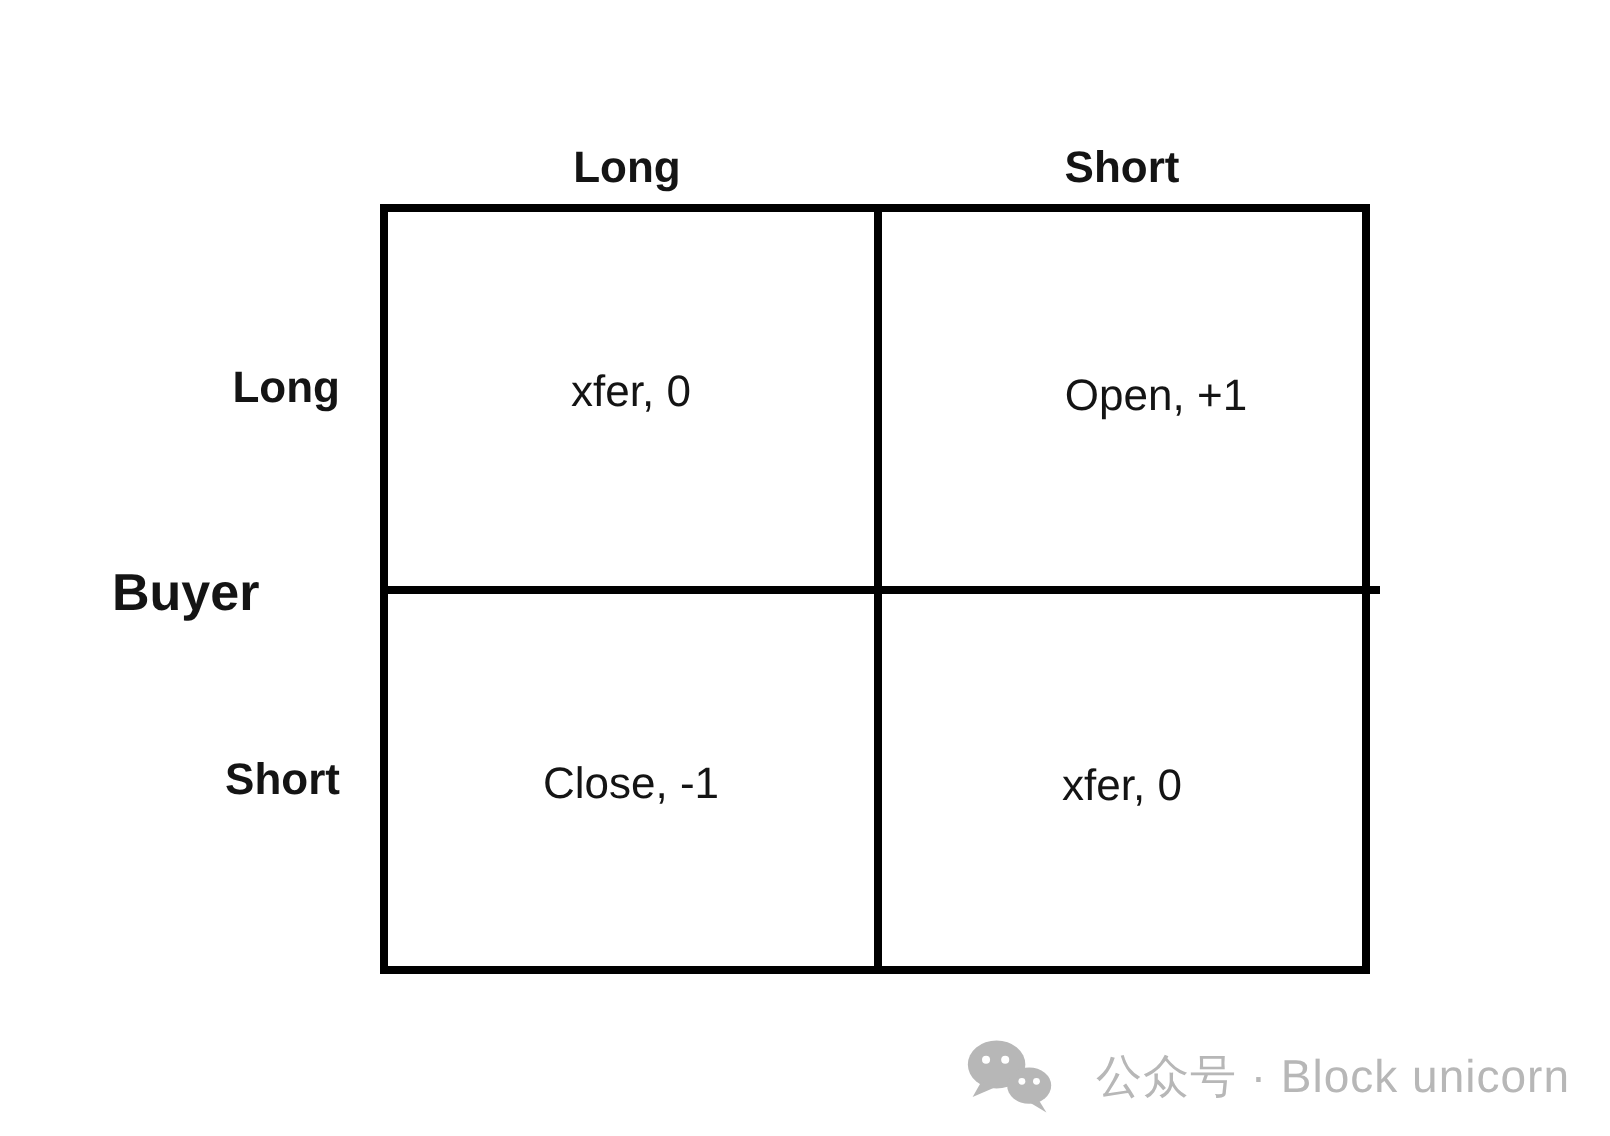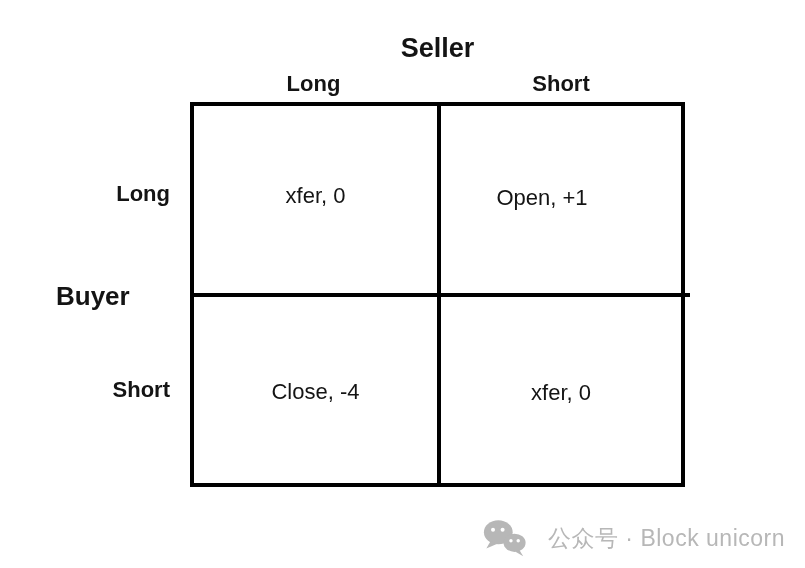--- a/index.html
+++ b/index.html
@@ -60,21 +60,21 @@
     left: 190px; top: 293px;
     width: 500px; height: 4px;
     background: #000000;
   }
 
   .cell-label {
     text-align: center;
     font-size: 22px; font-weight: 400;
   }
   .cell-label.c00 { left: 194px; top: 183px; width: 243px; }
-  .cell-label.c01 { left: 420px; top: 185px; width: 244px; }
+  .cell-label.c01 { left: 441px; top: 185px; width: 244px; padding-left: 15px; }
   .cell-label.c10 { left: 194px; top: 379px; width: 243px; }
   .cell-label.c11 { left: 441px; top: 380px; width: 240px; }
 
   .watermark {
     left: 0; right: 20px; top: 518px;
     display: flex;
     justify-content: flex-end;
     align-items: center;
     gap: 20px;
   }
@@ -85,37 +85,36 @@
     letter-spacing: 0.5px;
     white-space: nowrap;
   }
   .wechat-icon-svg { display: block; }
 </style>
 </head>
 <body>
 
 <div class="stage">
 
-  <div class="abs matrix-title">Seller</div>
 
   <div class="abs col-header c0">Long</div>
   <div class="abs col-header c1">Short</div>
 
   <div class="abs buyer-label">Buyer</div>
 
   <div class="abs row-header r0">Long</div>
   <div class="abs row-header r1">Short</div>
 
   <div class="abs grid-box"></div>
   <div class="abs divider-v"></div>
   <div class="abs divider-h"></div>
 
   <div class="abs cell-label c00">xfer, 0</div>
   <div class="abs cell-label c01">Open, +1</div>
-  <div class="abs cell-label c10">Close, -4</div>
+  <div class="abs cell-label c10">Close, -1</div>
   <div class="abs cell-label c11">xfer, 0</div>
 
   <div class="abs watermark">
     <span>
       <svg class="wechat-icon-svg" width="46" height="40" viewBox="0 0 48 40" aria-hidden="true">
         <g fill="#b7b7b7">
           <ellipse cx="17" cy="14" rx="15" ry="12.5"></ellipse>
           <polygon points="9,23 4.5,31 16,26"></polygon>
           <ellipse cx="34" cy="25" rx="11.5" ry="9.5"></ellipse>
           <polygon points="39,32.5 43,39 34.5,34"></polygon>

